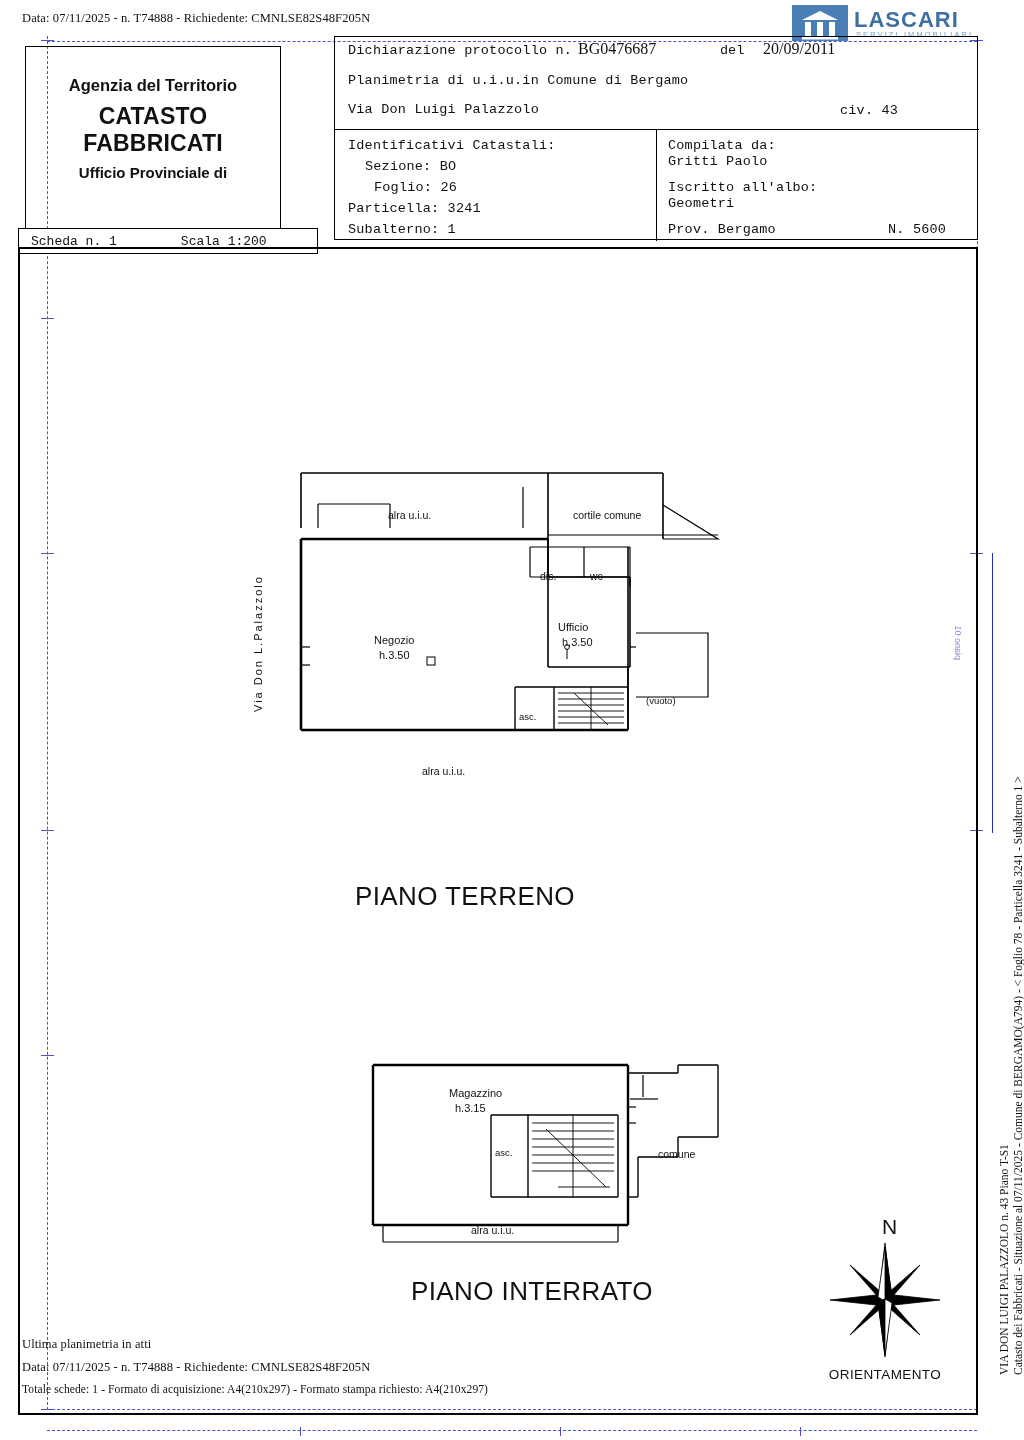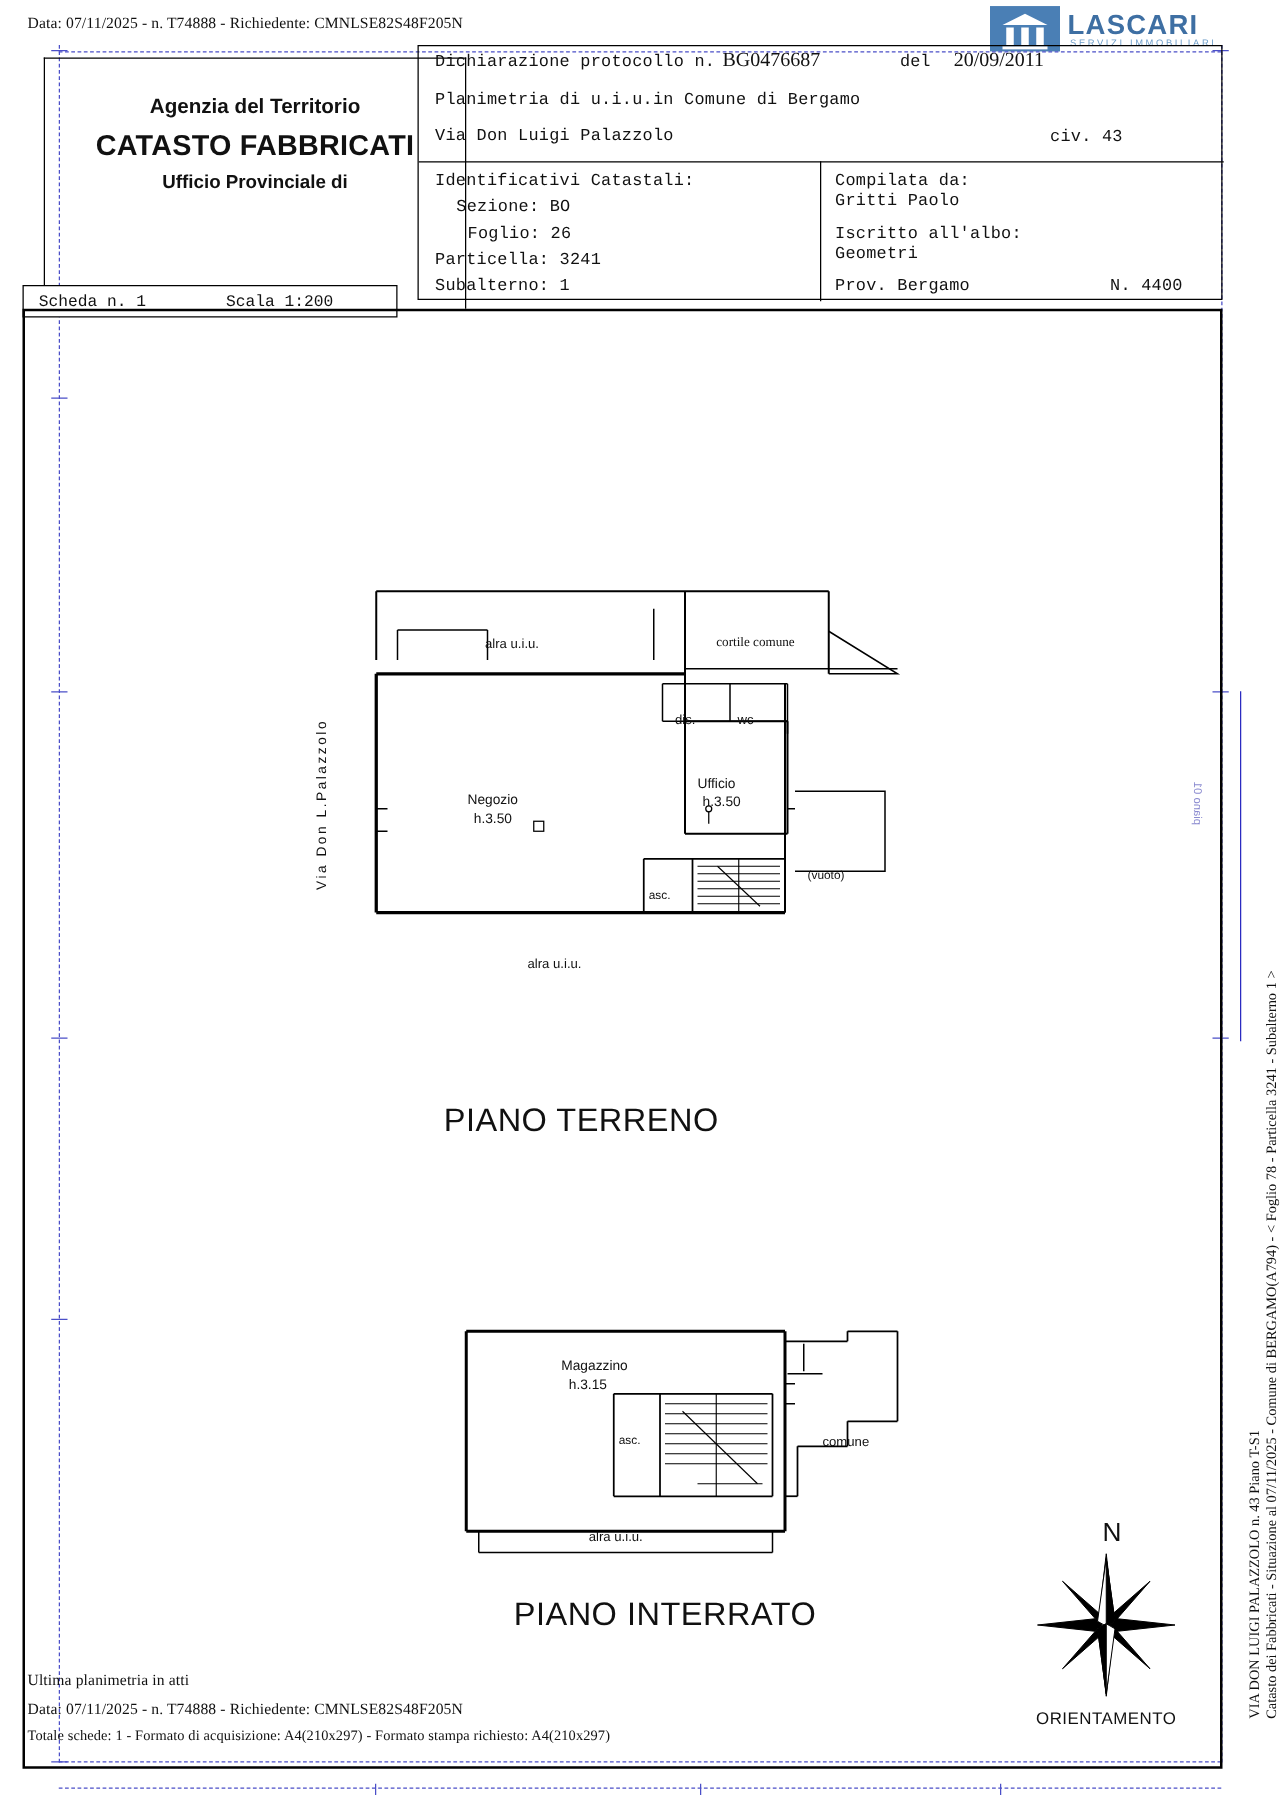--- a/index.html
+++ b/index.html
@@ -45,21 +45,21 @@
   .tick { position:absolute; background:#4b4fc8; }
 
   
   #main-frame {
     position:absolute; left:18px; top:247px; width:960px; height:1168px;
     border:2px solid #000;
   }
 
   
   #hdr-left {
-    position:absolute; left:35px; top:46px; width:338px; height:201px;
+    position:absolute; left:25px; top:46px; width:256px; height:201px;
     border:1px solid #000;
     border-bottom:none;
   }
   #hdr-left-inner { text-align:center; padding-top:29px; }
   #hdr-left-inner .l1 { font-family:"Liberation Sans", sans-serif; font-size:16.5px; font-weight:bold; }
   #hdr-left-inner .l2 { font-family:"Liberation Sans", sans-serif; font-size:23px; font-weight:bold; margin-top:8px; letter-spacing:0.2px;}
   #hdr-left-inner .l3 { font-family:"Liberation Sans", sans-serif; font-size:15px; font-weight:bold; margin-top:7px; }
   #hdr-left-inner .l4 { font-family:"Liberation Sans", sans-serif; font-size:17px; font-weight:bold; margin-top:6px; }
 
   #scheda-box {
@@ -233,21 +233,21 @@
   <div class="c2 hr-line">Sezione: BO</div>
   <div class="c3 hr-line">Foglio: 26</div>
   <div class="c4 hr-line">Particella: 3241</div>
   <div class="c5 hr-line">Subalterno: 1</div>
 
   <div class="d1 hr-line">Compilata da:</div>
   <div class="d2 hr-line">Gritti Paolo</div>
   <div class="d3 hr-line">Iscritto all'albo:</div>
   <div class="d4 hr-line">Geometri</div>
   <div class="d5 hr-line">Prov. Bergamo</div>
-  <div class="d6 hr-line">N. 4400</div>
+  <div class="d6 hr-line">N. 5600</div>
 </div>
 
 <div id="main-frame"></div>
 
 <div id="plan-area">
 
   <svg style="position:absolute; left:0; top:0;" width="960" height="640" viewBox="0 0 960 640">
     <g fill="none" stroke="#000" stroke-width="1.6">
 
       <path d="M283,226 L283,281"></path>
@@ -301,21 +301,21 @@
       <path d="M283,400 L292,400" stroke-width="1.2"></path>
       <path d="M283,418 L292,418" stroke-width="1.2"></path>
 
       <rect x="409" y="410" width="8" height="8" stroke-width="1"></rect>
       <path d="M549,402 L549,412" stroke-width="1"></path>
       <circle cx="549" cy="400" r="2.4" stroke-width="1"></circle>
     </g>
   </svg>
 
   <div class="plan-label" style="left:370px; top:262px;">alra u.i.u.</div>
-  <div class="plan-label" style="left:555px; top:262px;font-family:Liberation Serif, serif;">cortile comune</div>
+  <div class="plan-label" style="left:555px; top:262px;">cortile comune</div>
   <div class="plan-label" style="left:522px; top:323px;">dis.</div>
   <div class="plan-label" style="left:572px; top:323px;">wc</div>
   <div class="plan-label" style="left:356px; top:387px; font-size:11px;">Negozio</div>
   <div class="plan-label" style="left:361px; top:402px; font-size:11px;">h.3.50</div>
   <div class="plan-label" style="left:540px; top:374px; font-size:11px;">Ufficio</div>
   <div class="plan-label" style="left:544px; top:389px; font-size:11px;">h.3.50</div>
   <div class="plan-label" style="left:501px; top:464px; font-size:9.5px;">asc.</div>
   <div class="plan-label" style="left:628px; top:448px; font-size:9.5px;">(vuoto)</div>
   <div class="plan-label" style="left:404px; top:518px;">alra u.i.u.</div>
 

